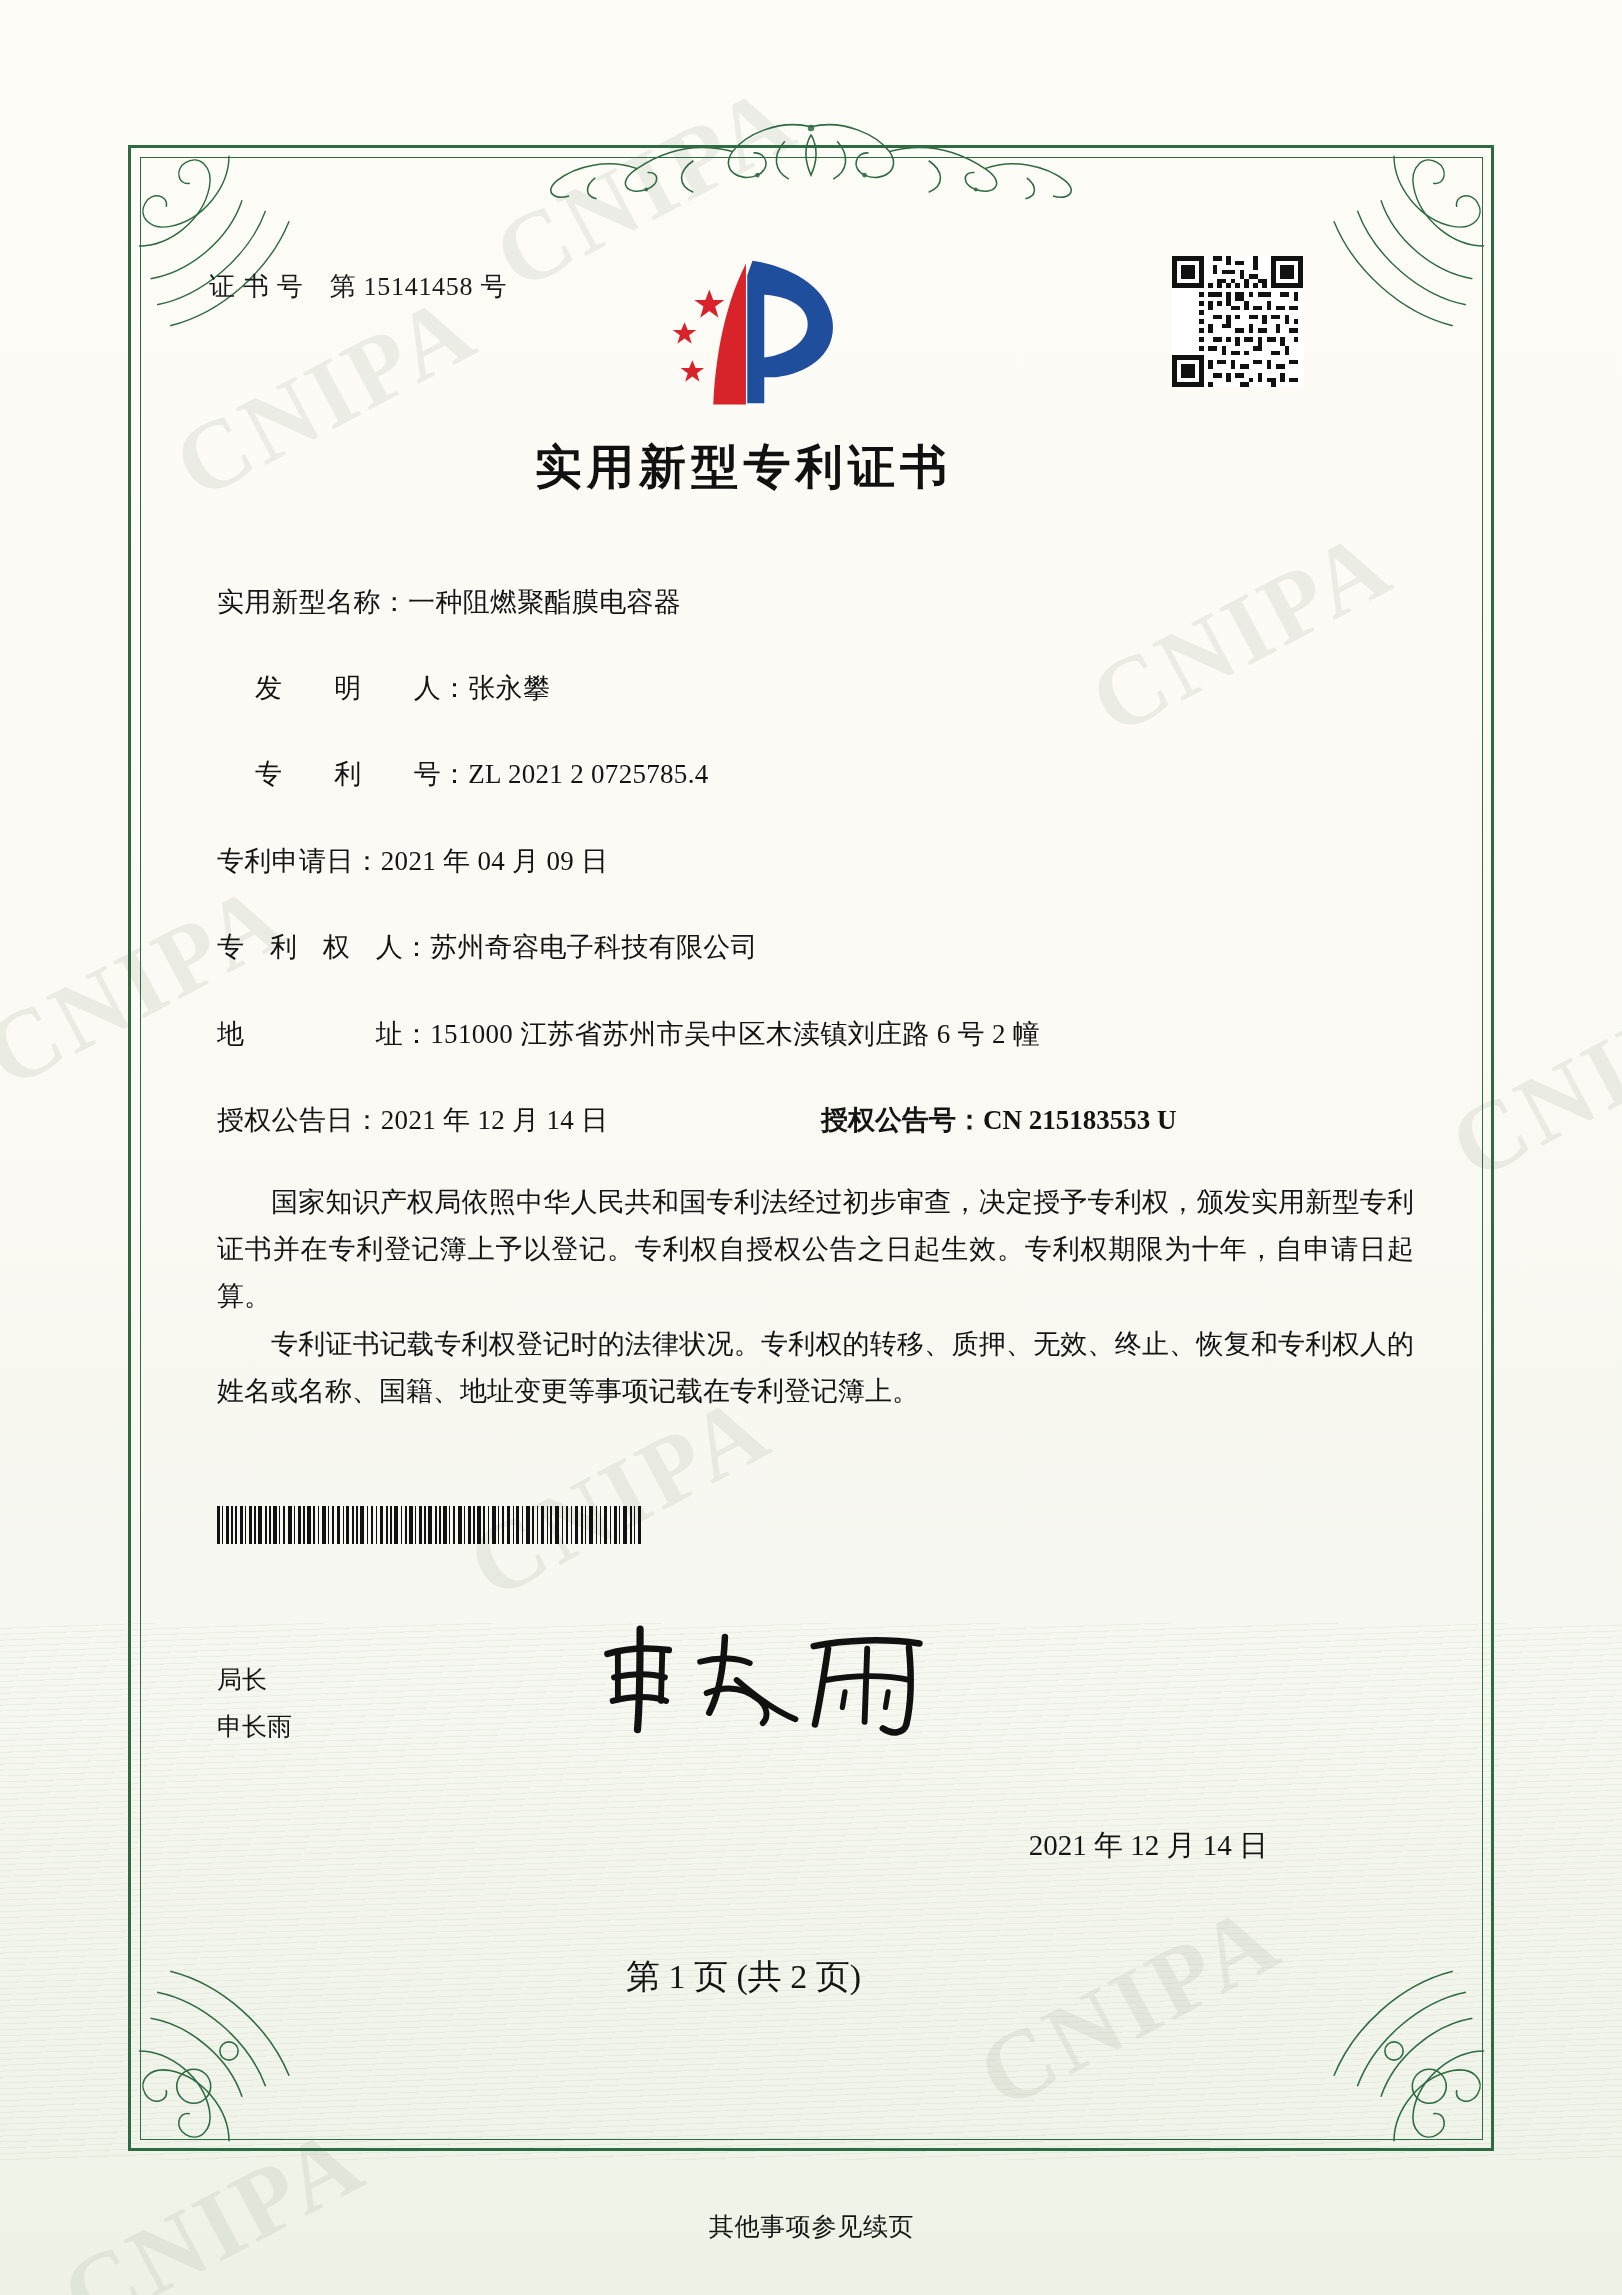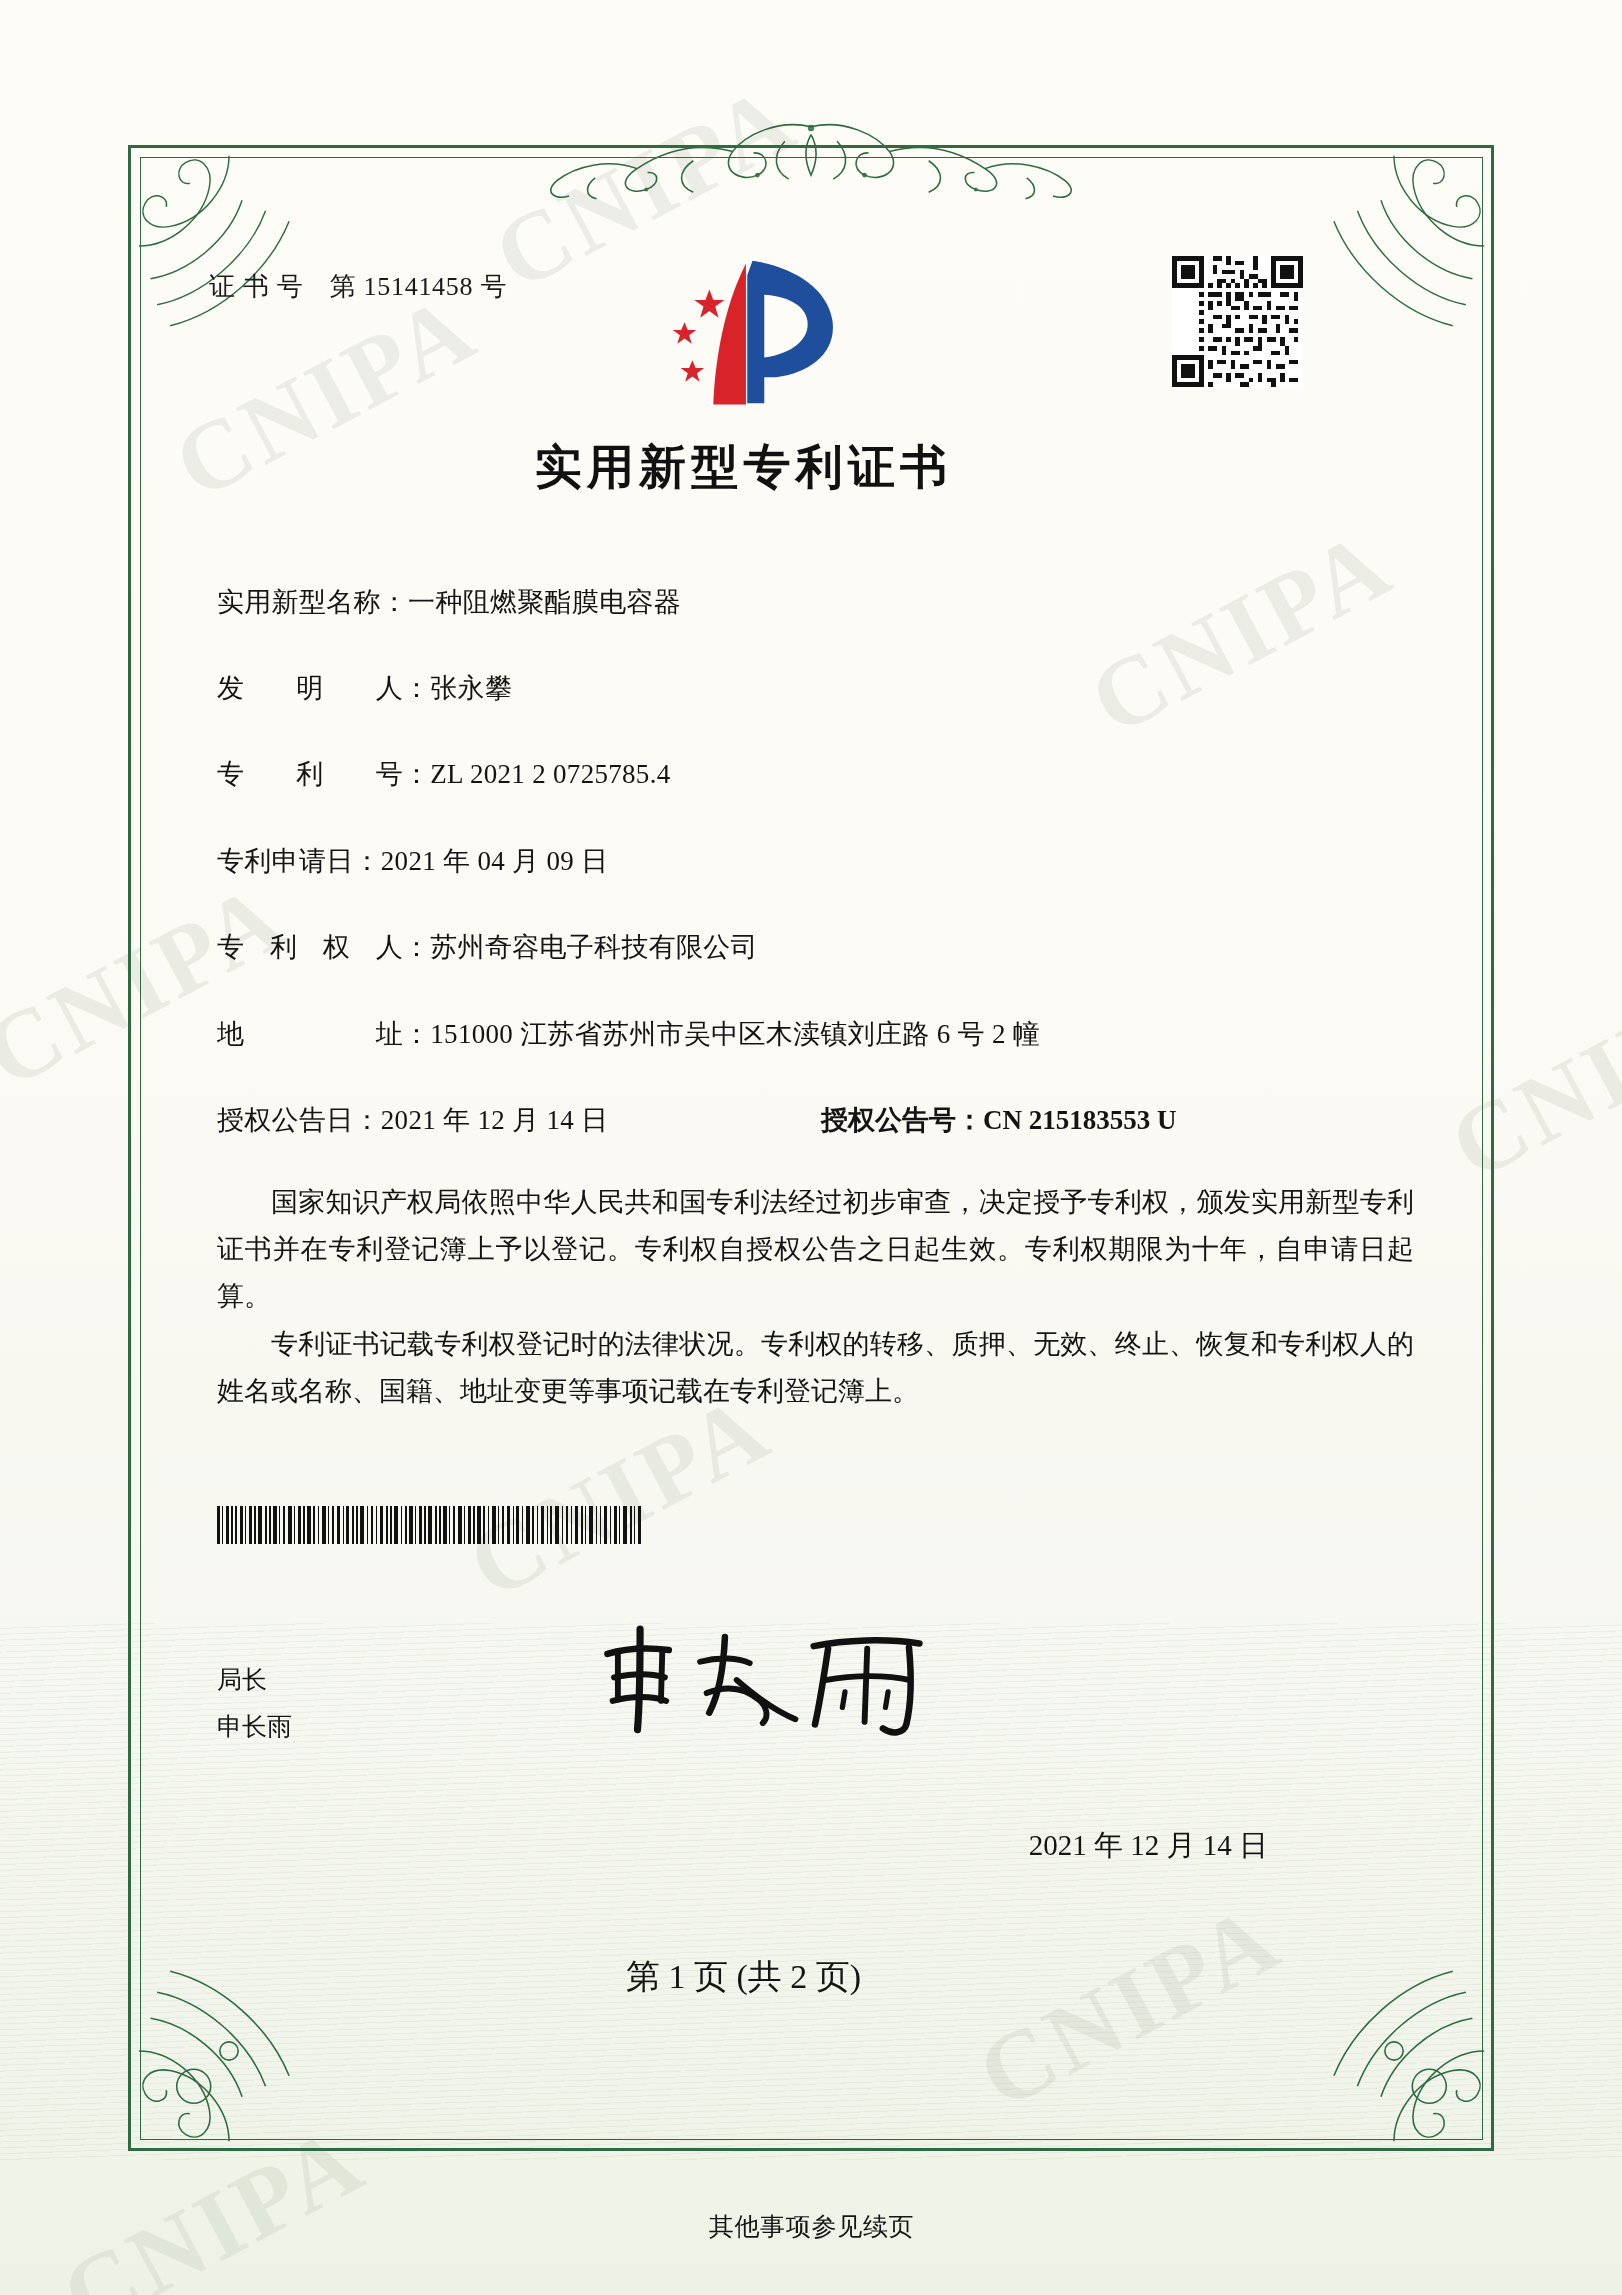--- a/index.html
+++ b/index.html
@@ -129,20 +129,21 @@
     letter-spacing: 0.3px;
   }
   .field .lbl { display: inline-block; }
   .field .val { display: inline-block; }
 
   .spread5 {
     display: inline-block;
     width: 186px;
     text-align: justify;
     text-align-last: justify;
+    margin-left: 38px;
   }
   .spread4 {
     display: inline-block;
     width: 186px;
     text-align: justify;
     text-align-last: justify;
   }
 
   #pubno {
     position: absolute;

